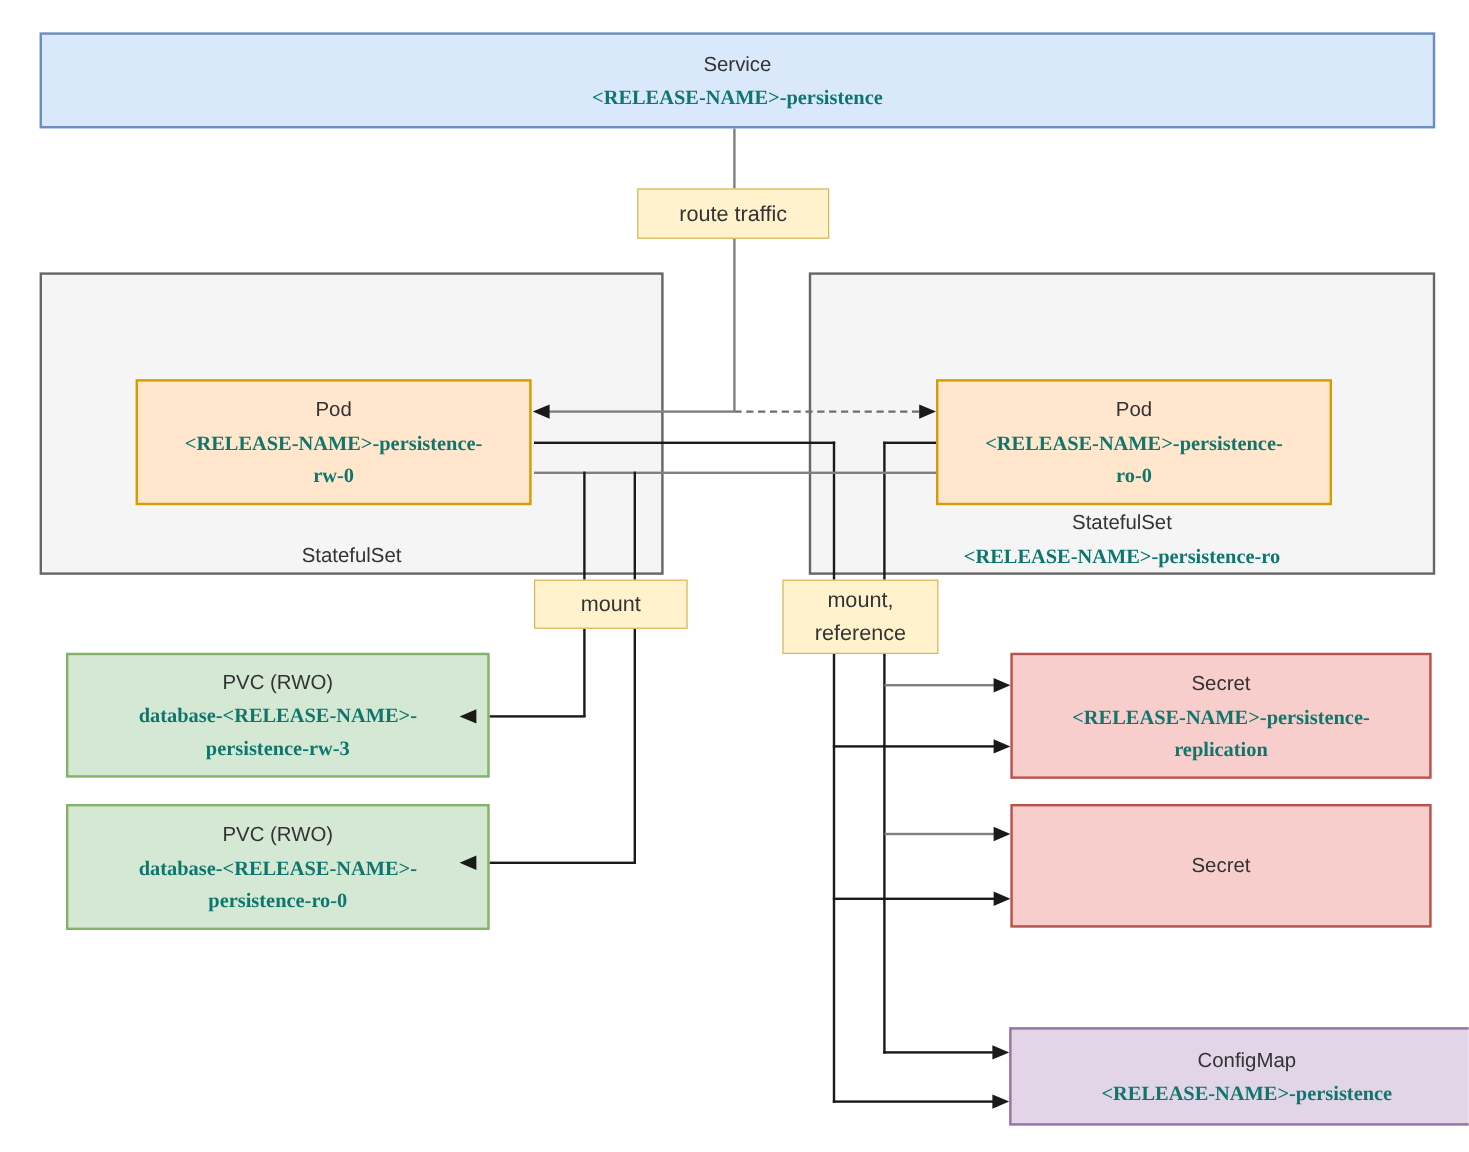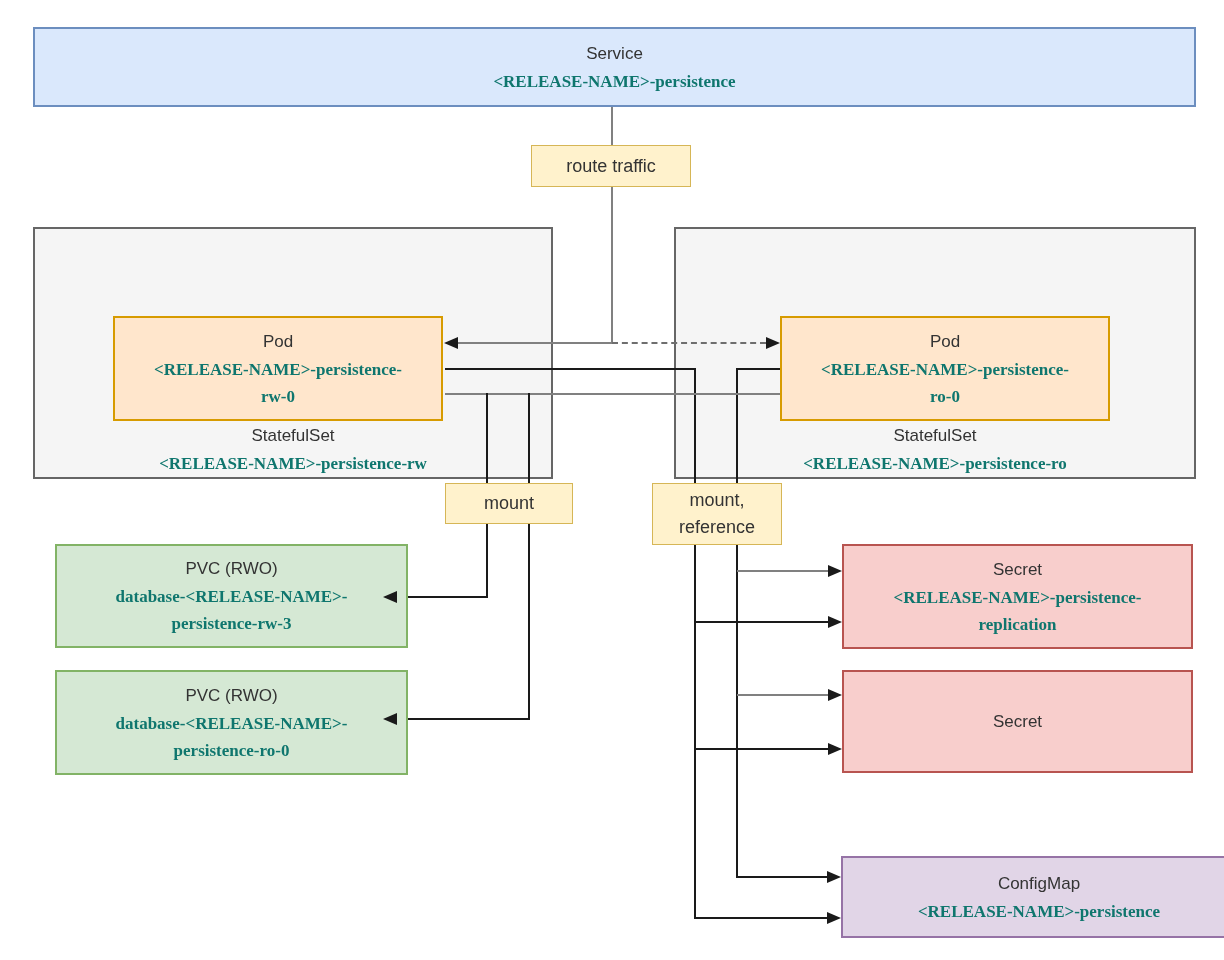--- a/index.html
+++ b/index.html
@@ -84,21 +84,20 @@
   .ah.r { border-top:6px solid transparent; border-bottom:6px solid transparent; border-left:14px solid #1a1a1a; }
   .ah.l { border-top:6px solid transparent; border-bottom:6px solid transparent; border-right:14px solid #1a1a1a; }
 </style>
 </head>
 <body>
 
 <div id="canvas">
 
   <div class="node group graybx" style="left:33px; top:211px; width:520px; height:252px;">
     <div class="type">StatefulSet</div>
-    <div class="name">&lt;RELEASE-NAME&gt;-persistence-rw</div>
   </div>
   <div class="node group graybx" style="left:674px; top:211px; width:522px; height:252px;">
     <div class="type">StatefulSet</div>
     <div class="name">&lt;RELEASE-NAME&gt;-persistence-ro</div>
   </div>
 
   <div class="vl gray" style="left:611px; top:107px; height:236px;"></div>
   <div class="hl gray" style="left:450px; top:342px; width:162px;"></div>
   <div class="dash" style="left:612px; top:342px; width:154px;"></div>
 
@@ -168,21 +167,21 @@
 
   <div class="node pink" style="left:842px; top:670px; width:351px; height:103px;">
     <div class="type">Secret</div>
   </div>
 
   <div class="node purple" style="left:841px; top:856px; width:396px; height:82px;">
     <div class="type">ConfigMap</div>
     <div class="name">&lt;RELEASE-NAME&gt;-persistence</div>
   </div>
 
-  <div class="elabel" style="left:531px; top:145px; width:160px; height:42px;">
+  <div class="elabel" style="left:531px; top:157px; width:160px; height:42px;">
     <div>route traffic</div>
   </div>
 
   <div class="elabel" style="left:445px; top:483px; width:128px; height:41px;">
     <div>mount</div>
   </div>
 
   <div class="elabel" style="left:652px; top:483px; width:130px; height:62px;">
     <div>mount,</div>
     <div>reference</div>

